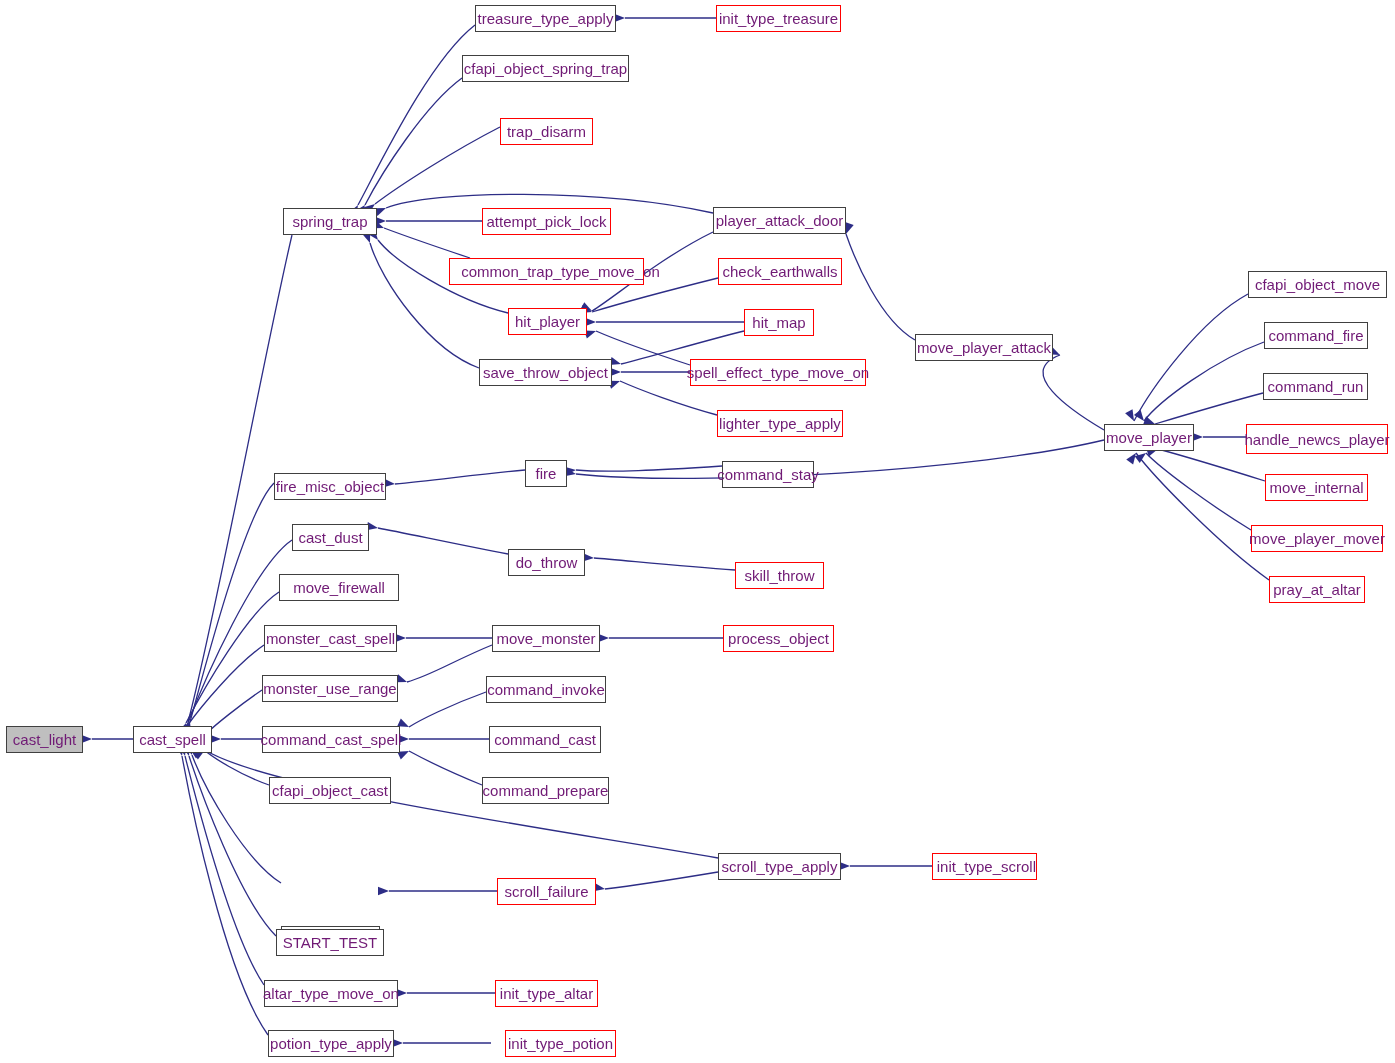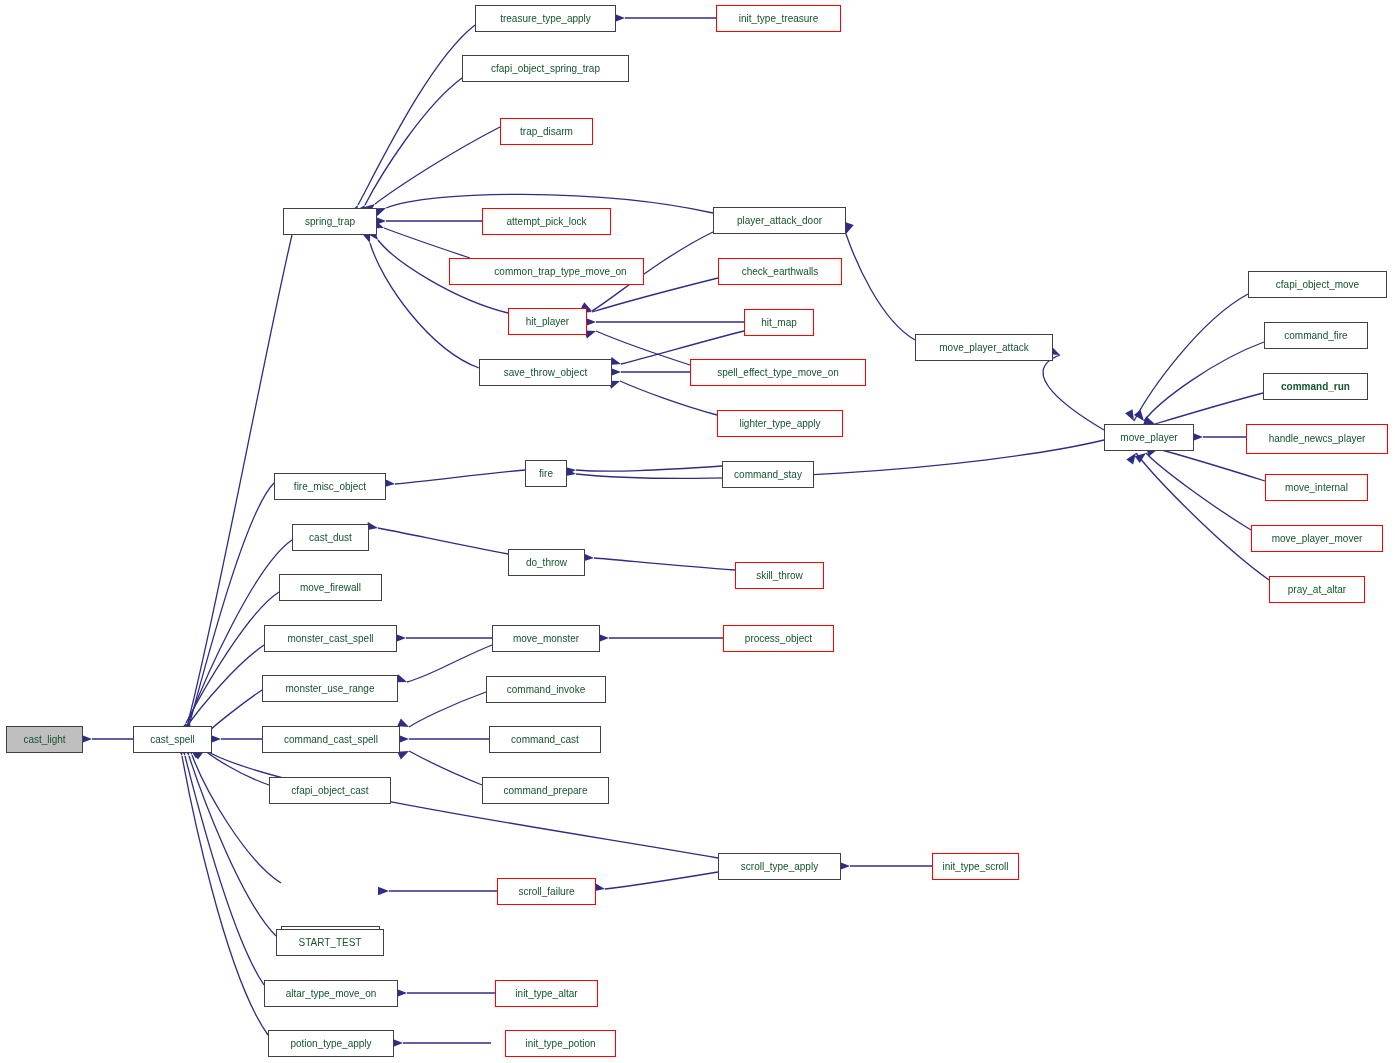--- a/index.html
+++ b/index.html
@@ -11,23 +11,23 @@
     font-family:"Liberation Sans","DejaVu Sans",sans-serif;
     overflow:hidden;
   }
   #edges{position:absolute;left:0;top:0;width:1395px;height:1063px;}
   .node{
     position:absolute;
     box-sizing:border-box;
     background:#ffffff;
     border:1px solid #404040;
     display:flex;align-items:center;justify-content:center;
-    font-size:10px;
+    font-size:15px;
     line-height:1;
-    color:#14532d;
+    color:#701a75;
     white-space:nowrap;
     letter-spacing:0px;
     z-index:5;
   }
   .node.red{border:1px solid #ff0000;}
   .node.focus{background:#bfbfbf;border:1px solid #404040;}
 </style>
 </head>
 <body>
 
@@ -197,21 +197,21 @@
     </div>
     <div class="node" style="left: 1104px; top: 424px; width: 90px; height: 27px;">
       <span>move_player</span>
     </div>
     <div class="node" style="left: 1248px; top: 271px; width: 139px; height: 27px;">
       <span>cfapi_object_move</span>
     </div>
     <div class="node" style="left: 1264px; top: 322px; width: 104px; height: 27px;">
       <span>command_fire</span>
     </div>
-    <div class="node" style="left: 1263px; top: 373px; width: 105px; height: 27px; font-weight: bold;">
+    <div class="node" style="left: 1263px; top: 373px; width: 105px; height: 27px;">
       <span>command_run</span>
     </div>
     <div class="node red" style="left: 1246px; top: 424px; width: 142px; height: 30px;">
       <span>handle_newcs_player</span>
     </div>
     <div class="node red" style="left: 1265px; top: 474px; width: 103px; height: 27px;">
       <span>move_internal</span>
     </div>
     <div class="node red" style="left: 1251px; top: 525px; width: 132px; height: 27px;">
       <span>move_player_mover</span>
@@ -230,21 +230,21 @@
     </div>
     <div class="node" style="left: 292px; top: 524px; width: 77px; height: 27px;">
       <span>cast_dust</span>
     </div>
     <div class="node" style="left: 508px; top: 549px; width: 77px; height: 27px;">
       <span>do_throw</span>
     </div>
     <div class="node red" style="left: 735px; top: 562px; width: 89px; height: 27px;">
       <span>skill_throw</span>
     </div>
-    <div class="node" style="left: 279px; top: 574px; width: 103px; height: 27px;">
+    <div class="node" style="left: 279px; top: 574px; width: 120px; height: 27px;">
       <span>move_firewall</span>
     </div>
     <div class="node" style="left: 264px; top: 625px; width: 133px; height: 27px;">
       <span>monster_cast_spell</span>
     </div>
     <div class="node" style="left: 492px; top: 625px; width: 108px; height: 27px;">
       <span>move_monster</span>
     </div>
     <div class="node red" style="left: 723px; top: 625px; width: 111px; height: 27px;">
       <span>process_object</span>
@@ -263,21 +263,21 @@
     </div>
     <div class="node" style="left: 269px; top: 777px; width: 122px; height: 27px;">
       <span>cfapi_object_cast</span>
     </div>
     <div class="node" style="left: 482px; top: 777px; width: 127px; height: 27px;">
       <span>command_prepare</span>
     </div>
     <div class="node" style="left: 718px; top: 853px; width: 123px; height: 27px;">
       <span>scroll_type_apply</span>
     </div>
-    <div class="node red" style="left: 932px; top: 853px; width: 87px; height: 27px;">
+    <div class="node red" style="left: 932px; top: 853px; width: 105px; height: 27px; justify-content: flex-end;">
       <span>init_type_scroll</span>
     </div>
     <div class="node" style="left: 281px; top: 926px; width: 99px; height: 27px;">
       <span>cast_wonder</span>
     </div>
     <div class="node red" style="left: 497px; top: 878px; width: 99px; height: 27px;">
       <span>scroll_failure</span>
     </div>
     <div class="node" style="left: 276px; top: 929px; width: 108px; height: 27px;">
       <span>START_TEST</span>

